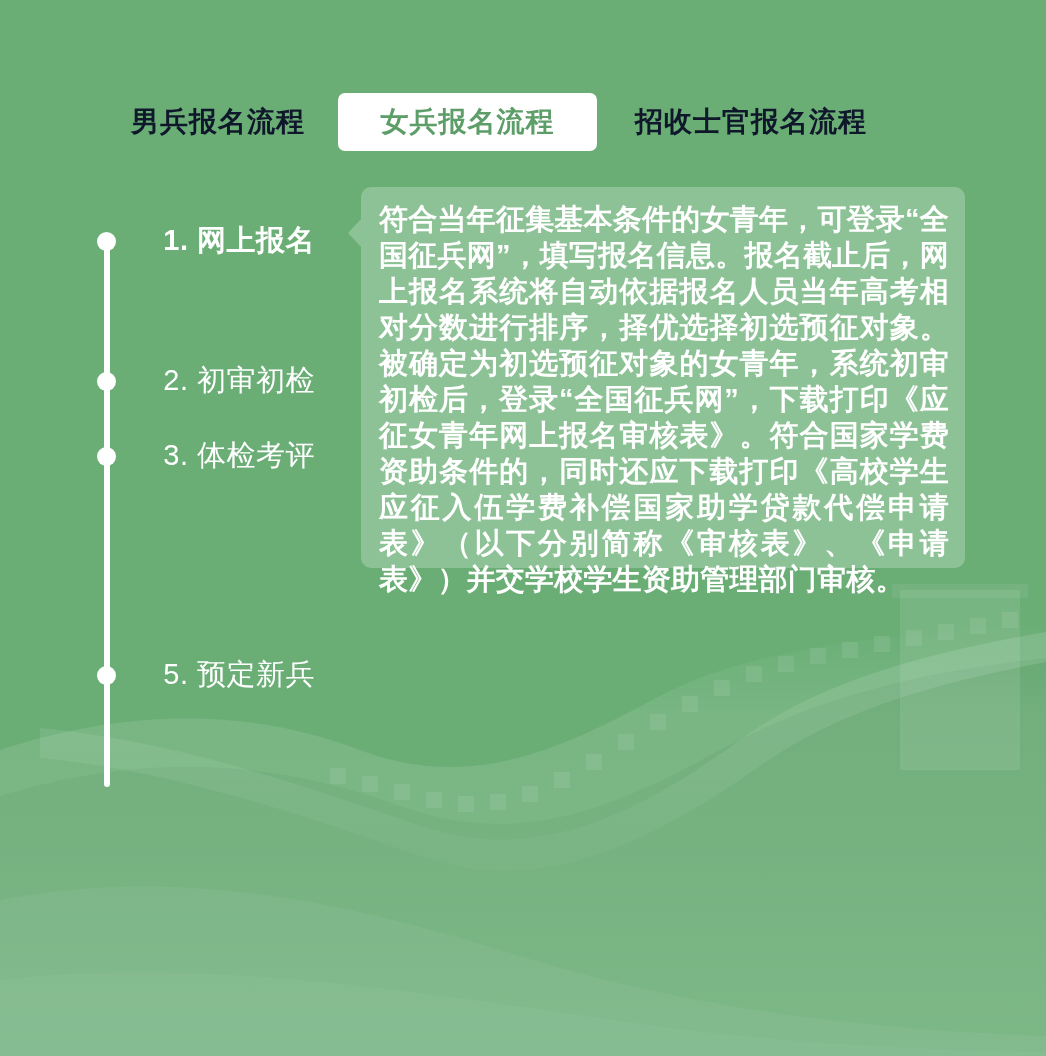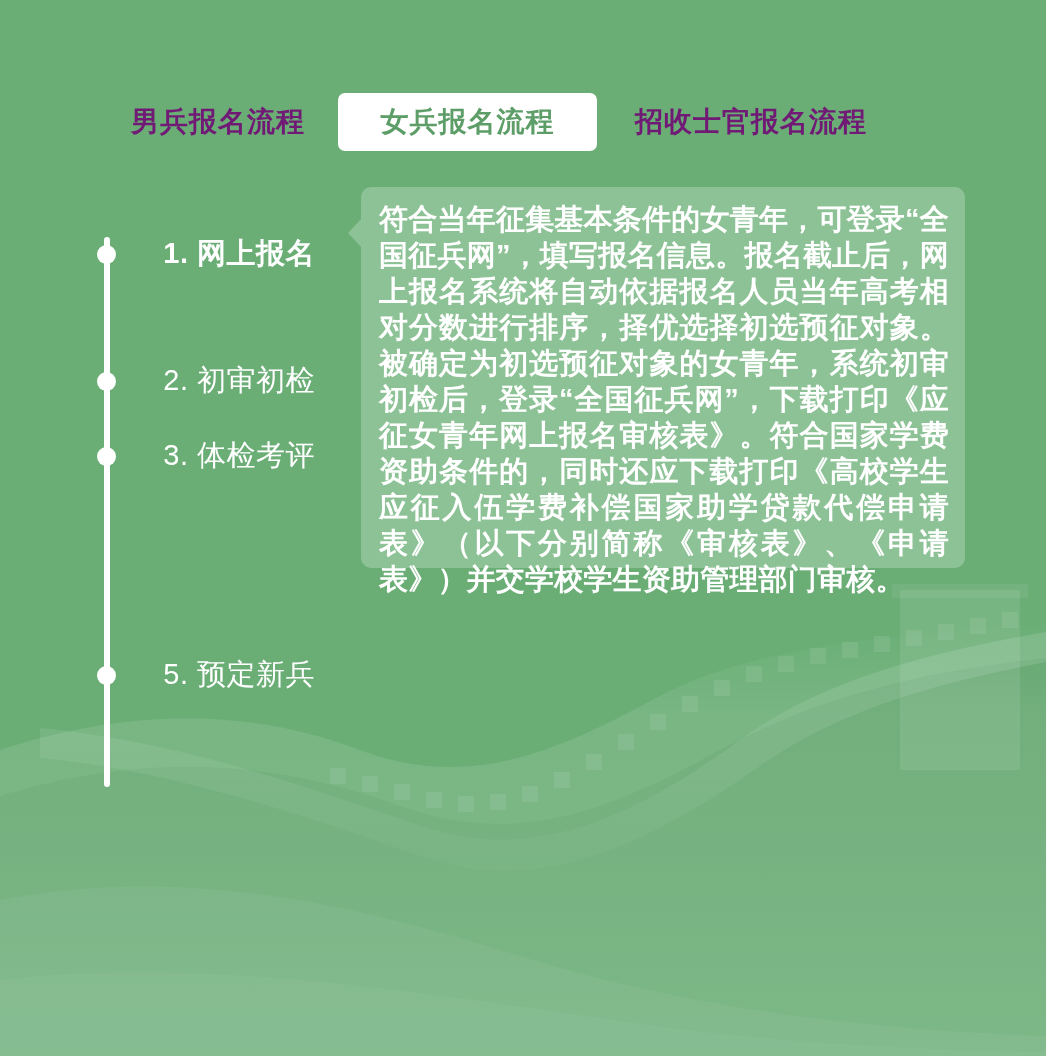--- a/index.html
+++ b/index.html
@@ -49,21 +49,21 @@
     align-items: center;
     justify-content: center;
     font-size: 28px;
     font-weight: bold;
     letter-spacing: 1px;
     white-space: nowrap;
     box-sizing: border-box;
     cursor: pointer;
   }
   .tab-inactive {
-    color: #701a75;
+    color: #0f172a;
   }
   .tab-active {
     background: #ffffff;
     color: #5d9e68;
     border-radius: 7px;
   }
   #tab-0 { left: 108px;  width: 220px; }
   #tab-1 { left: 338px;  width: 259px; }
   #tab-2 { left: 611px;  width: 280px; }
 
@@ -229,21 +229,21 @@
 
   <div id="tabs">
     <div class="tab tab-inactive" id="tab-0">男兵报名流程</div>
     <div class="tab tab-active" id="tab-1">女兵报名流程</div>
     <div class="tab tab-inactive" id="tab-2">招收士官报名流程</div>
   </div>
 
   <div id="timeline">
     <div id="timeline-rail"></div>
 
-    <div class="step" style="top:232px;padding-left:34px;">
+    <div class="step" style="top:219px;padding-left:34px;">
       <span class="step-dot"></span>
       <span class="step-label is-active">1. 网上报名</span>
     </div>
 
     <div class="step" style="top:324px;margin-top:35px;">
       <span class="step-dot"></span>
       <span class="step-label">2. 初审初检</span>
     </div>
 
     <div class="step" style="top:434px;">

